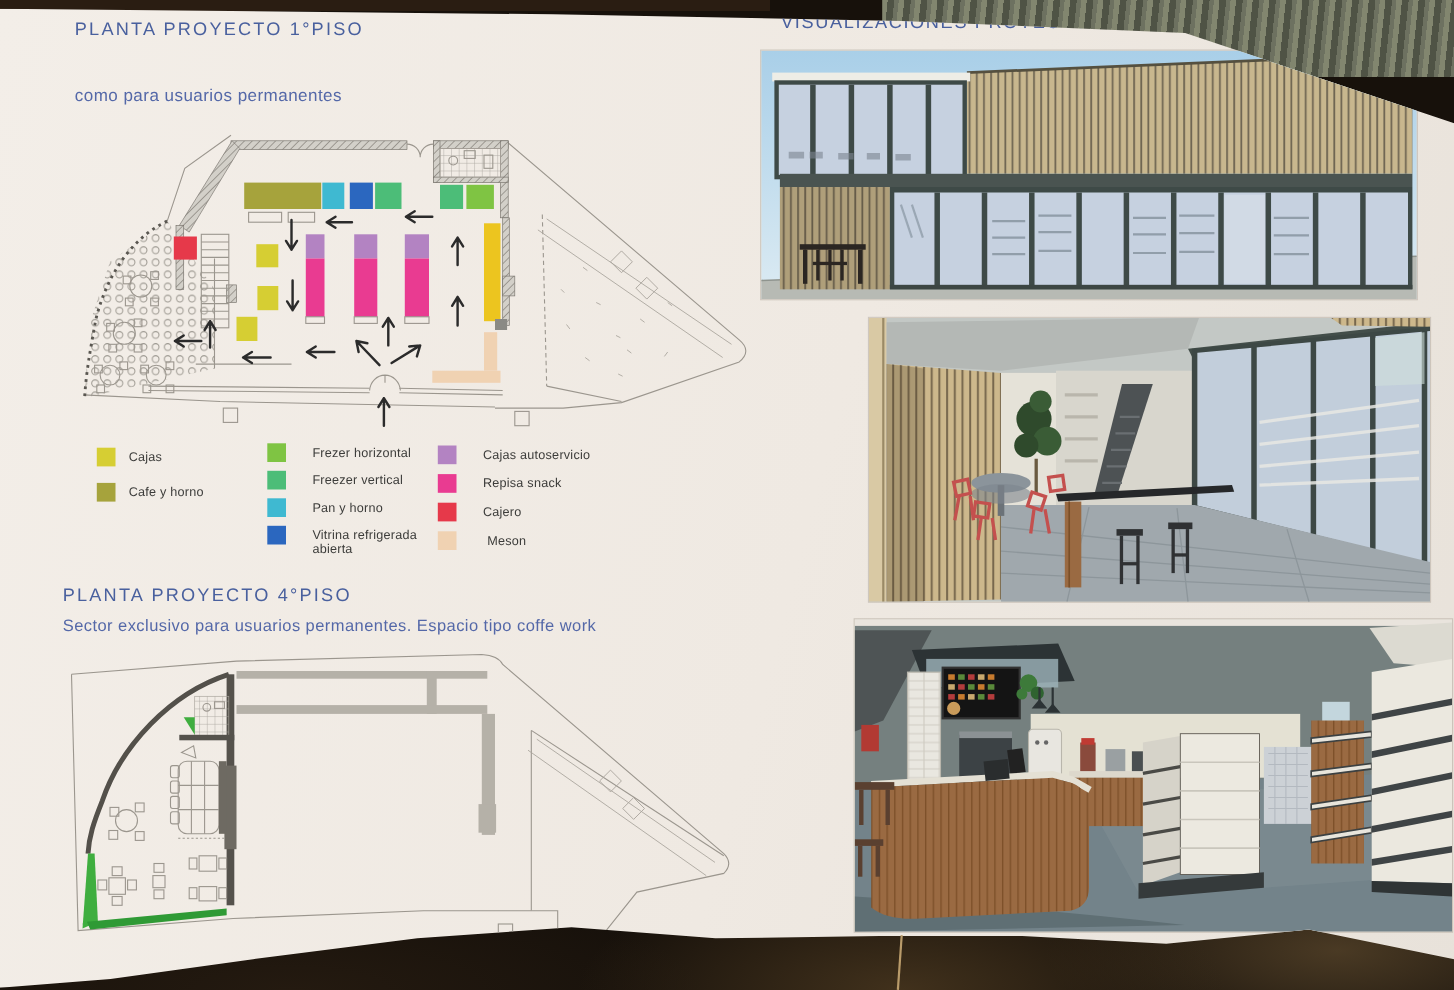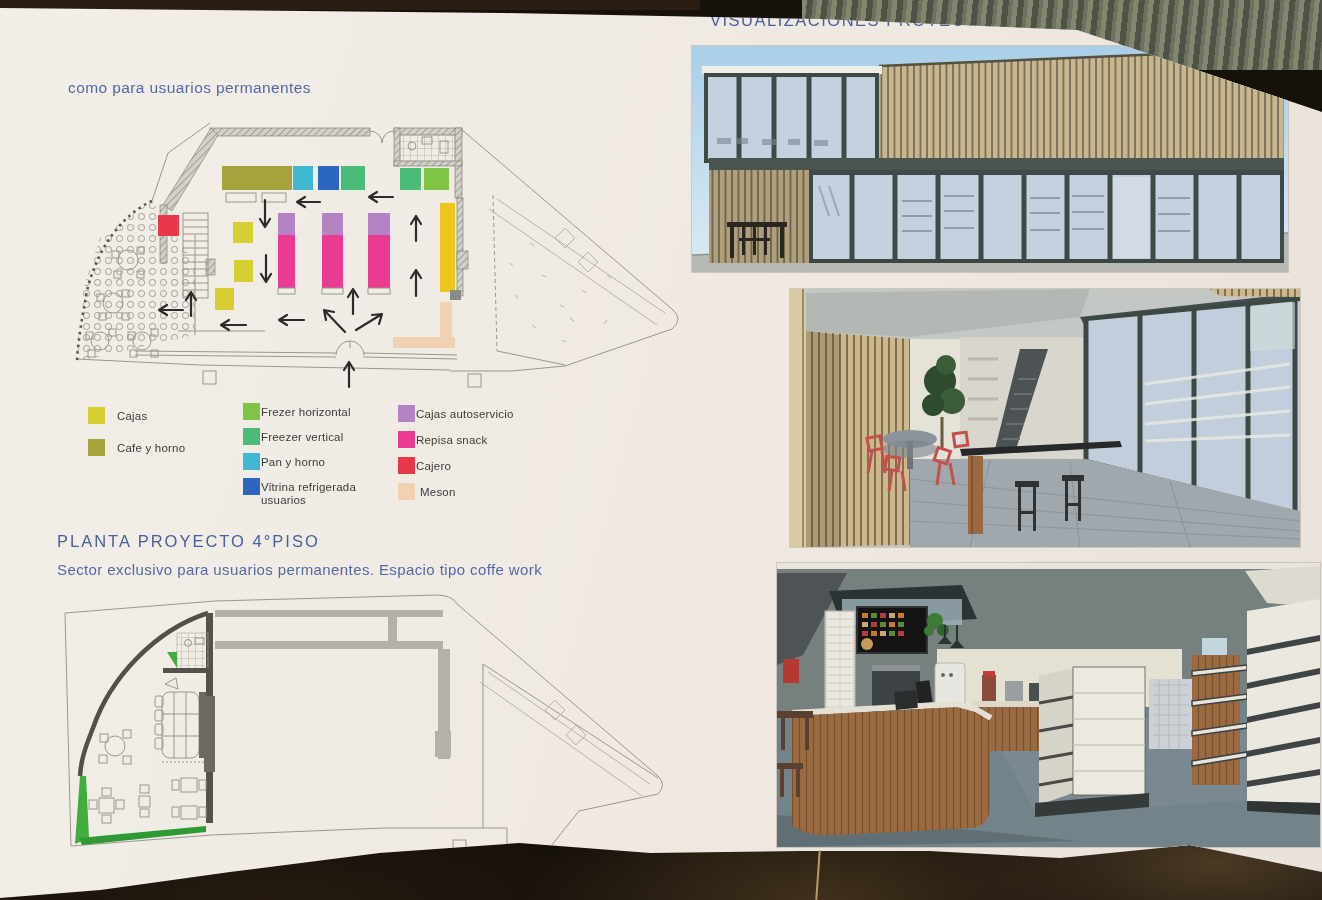--- a/index.html
+++ b/index.html
@@ -36,21 +36,21 @@
     font-size:15.5px;line-height:23px;letter-spacing:.4px;white-space:nowrap;
   }
   .s1{left:68px;top:53px;}
   .s2{left:57px;top:558px;font-size:15px;}
   .legend{position:absolute;left:88px;top:403px;display:flex;}
   .legend-col{display:flex;flex-direction:column;}
   .legend-col.c1{width:155px;gap:15px;padding-top:4px;}
   .legend-col.c2{width:155px;gap:8px;}
   .legend-col.c3{width:150px;gap:9px;padding-top:2px;}
   .legend-row{display:flex;align-items:flex-start;gap:12px;}
-  .legend-col.c2 .legend-row,.legend-col.c3 .legend-row{gap:1px;}
+  .legend-col.c2 .legend-row,.legend-col.c3 .legend-row{gap:24px;}
   .swatch{width:17px;height:17px;flex:0 0 17px;}
   .legend-label{
     font-size:11.5px;color:#3c3c3a;line-height:13px;padding-top:3px;letter-spacing:.2px;
   }
   svg{position:absolute;display:block;}
   .plan1{left:60px;top:113px;}
   .plan2{left:55px;top:588px;}
   .render{outline:1px solid rgba(180,172,160,.55);}
   .r1{left:692px;top:46px;}
   .r2{left:790px;top:289px;}
@@ -65,20 +65,21 @@
 </style>
 </head>
 <body>
 
 <div class="scene">
   <div class="metal-strip"></div>
   <div class="top-left-strip"></div>
 
   <div class="paper">
 
+    <h1 class="t-main t1">PLANTA PROYECTO 1°PISO</h1>
     <p class="subtitle s1"><br><span>como para usuarios permanentes</span></p>
 
     <svg class="plan1" width="640" height="287" viewBox="0 0 640 287">
       <defs>
         <pattern id="p1hatch" width="5" height="5" patternUnits="userSpaceOnUse" patternTransform="rotate(45)">
           <rect width="5" height="5" fill="#d3d0c9"></rect>
           <line x1="0" y1="0" x2="0" y2="5" stroke="#87837c" stroke-width="1.3"></line>
         </pattern>
         <pattern id="p1dots" width="11" height="11" patternUnits="userSpaceOnUse">
           <circle cx="4.5" cy="4.5" r="3.1" fill="none" stroke="#9a968e" stroke-width="0.9"></circle>
@@ -229,21 +230,21 @@
         <div class="legend-row">
           <span class="swatch" style="background-color: rgb(76, 189, 120);"></span>
           <span class="legend-label">Freezer vertical</span>
         </div>
         <div class="legend-row">
           <span class="swatch" style="background-color: rgb(63, 185, 209);"></span>
           <span class="legend-label">Pan y horno</span>
         </div>
         <div class="legend-row">
           <span class="swatch" style="background-color: rgb(43, 103, 191);"></span>
-          <span class="legend-label" style="max-width:95px">Vitrina refrigerada usuarios</span>
+          <span class="legend-label" style="max-width:95px">Vitrina refrigerada abierta</span>
         </div>
       </div>
       <div class="legend-col c3">
         <div class="legend-row">
           <span class="swatch" style="background-color: rgb(179, 131, 194);"></span>
           <span class="legend-label">Cajas autoservicio</span>
         </div>
         <div class="legend-row">
           <span class="swatch" style="background-color: rgb(233, 59, 145);"></span>
           <span class="legend-label">Repisa snack</span>

